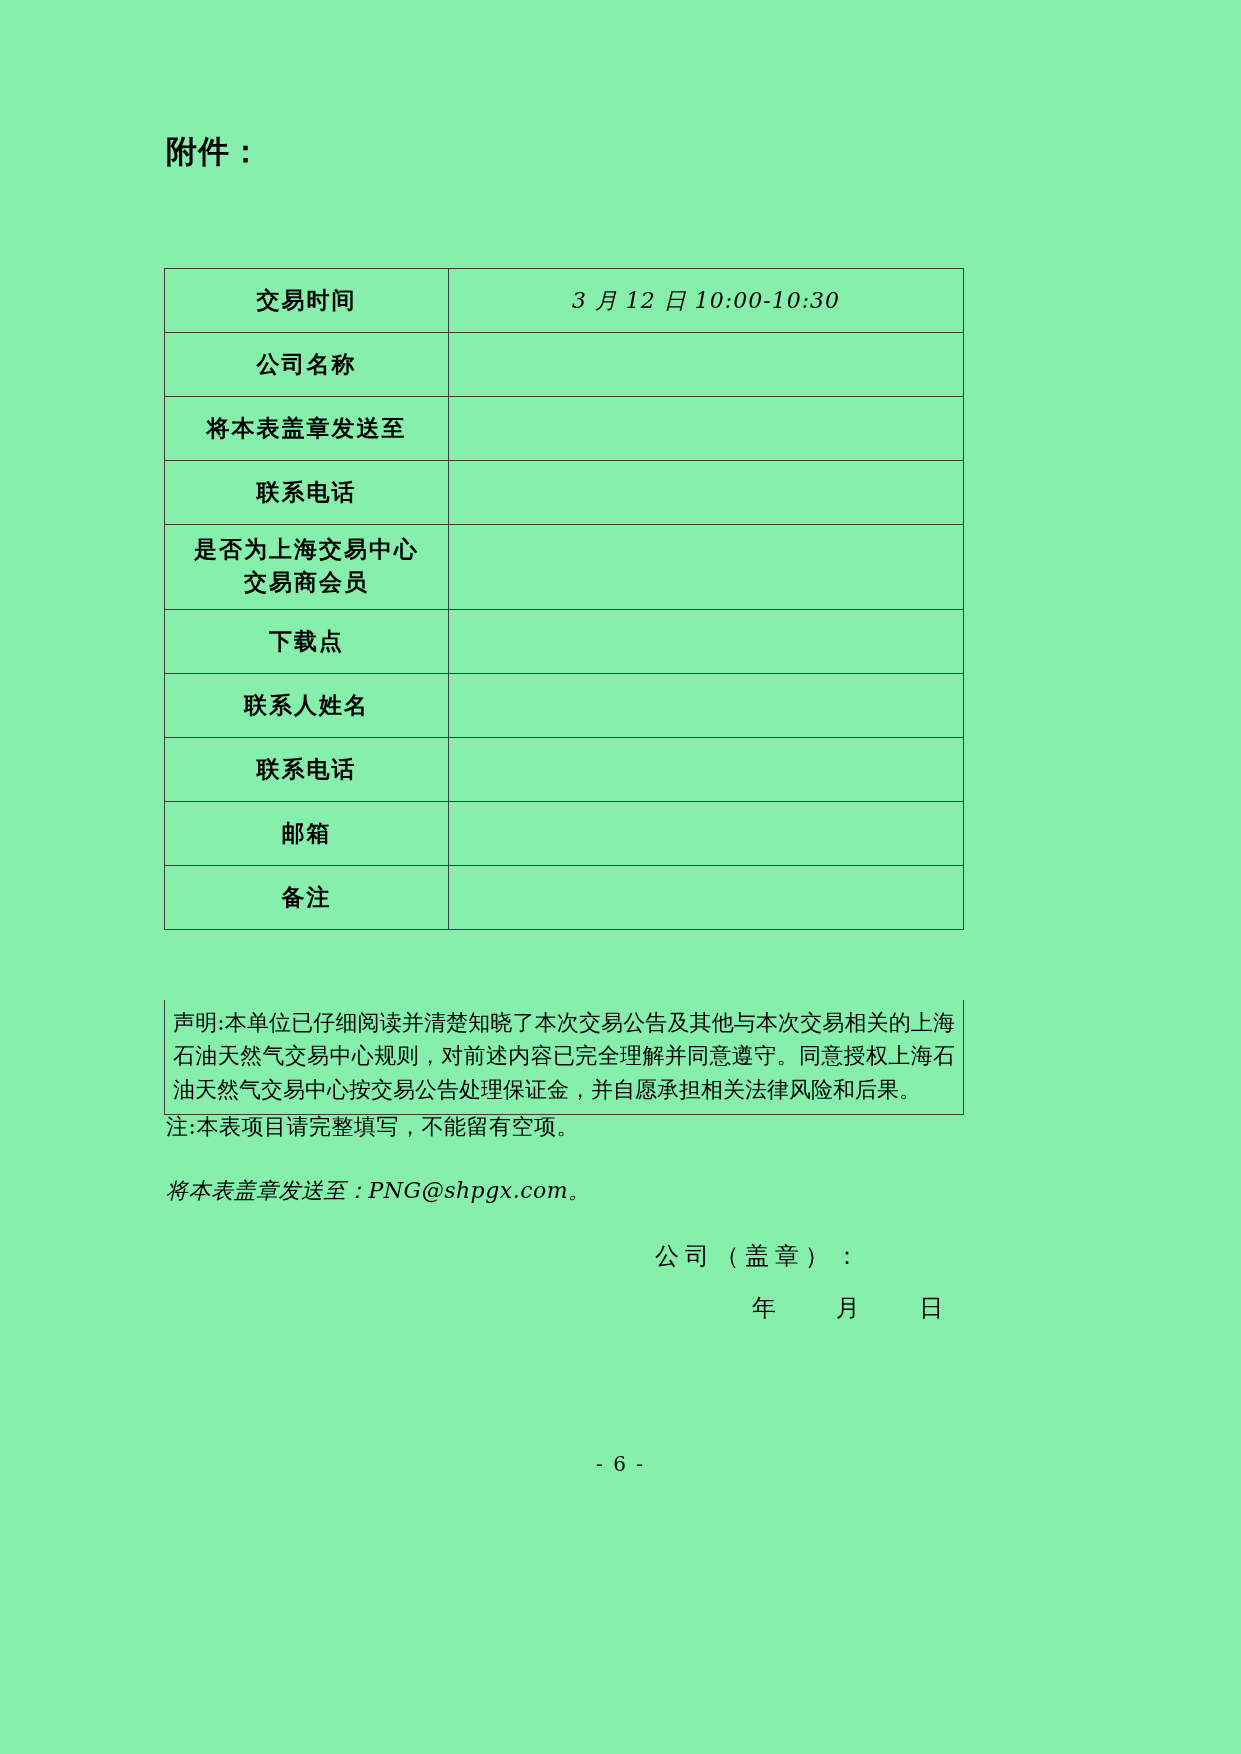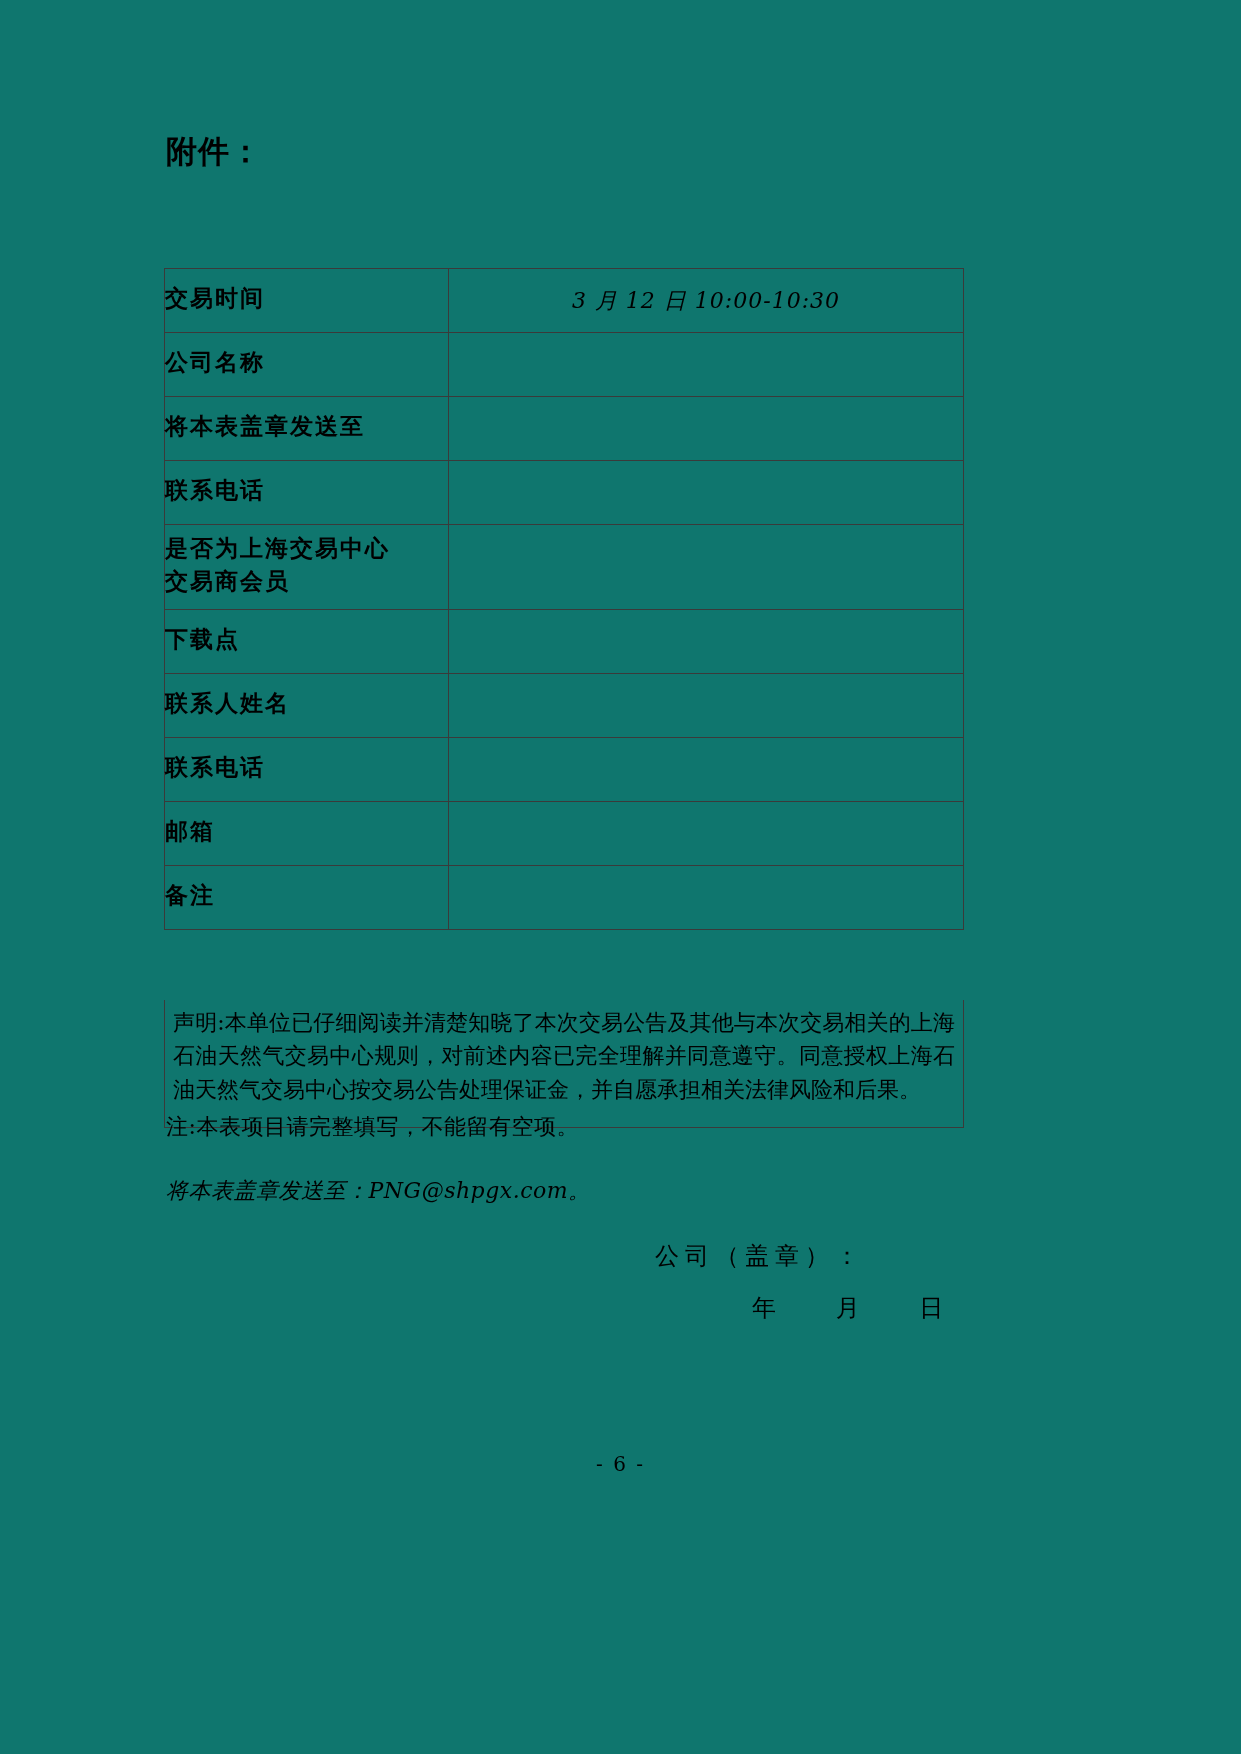--- a/index.html
+++ b/index.html
@@ -8,21 +8,21 @@
     background: #ffffff;
   }
   body {
     font-family: "DejaVu Serif", "Liberation Serif", serif;
     color: #000000;
   }
   .page {
     position: relative;
     width: 1241px;
     height: 1754px;
-    background: #0f766e;
+    background: #86efac;
     overflow: hidden;
     box-sizing: border-box;
   }
 
   
   .attachment-label {
     position: absolute;
     left: 166px;
     top: 133px;
     font-family: "DejaVu Serif", "Liberation Serif", serif;
@@ -55,22 +55,22 @@
     table-layout: fixed;
   }
   .form-table td {
     border: 1px solid #3a3a3a;
     height: 63px;
     padding: 0;
     vertical-align: middle;
   }
   .form-table td.label-cell {
     width: 283px;
-    text-align: left;
-    font-family: Liberation Mono, monospace;
+    text-align: center;
+    font-family: Liberation Serif, serif;
     font-weight: bold;
     font-size: 23px;
     letter-spacing: 2px;
     line-height: 1.38;
     margin-top: 20px;
   }
   .form-table td.value-cell {
     text-align: center;
     font-family: "DejaVu Serif", "Liberation Serif", serif;
     font-size: 22px;
@@ -84,21 +84,21 @@
 
   
   .declaration-box {
     position: absolute;
     left: 164px;
     top: 1000px;
     width: 800px;
     box-sizing: border-box;
     border: 1px solid #3a3a3a;
     border-top: none;
-    padding: 6px 8px 21px 8px;
+    padding: 6px 8px 8px 8px;
   }
   .declaration-text {
     font-family: "DejaVu Serif", "Liberation Serif", serif;
     font-size: 22px;
     line-height: 1.52;
     text-align: justify;
     letter-spacing: 0px;
   }
 
   

